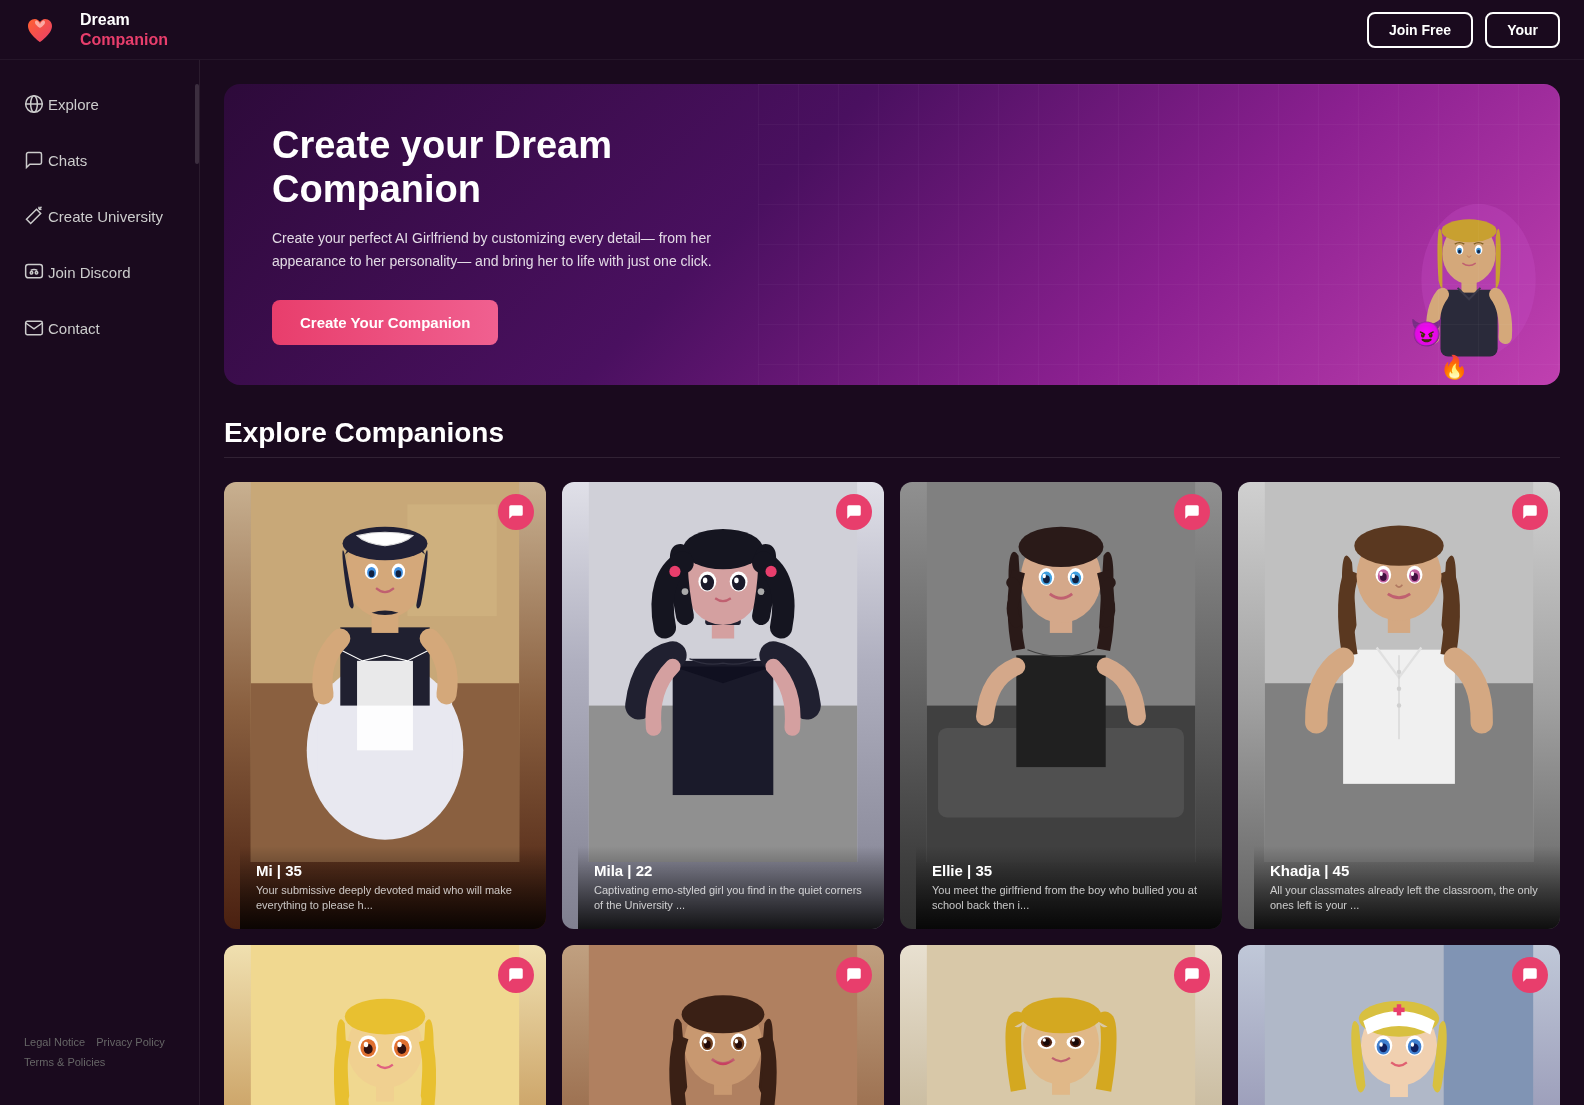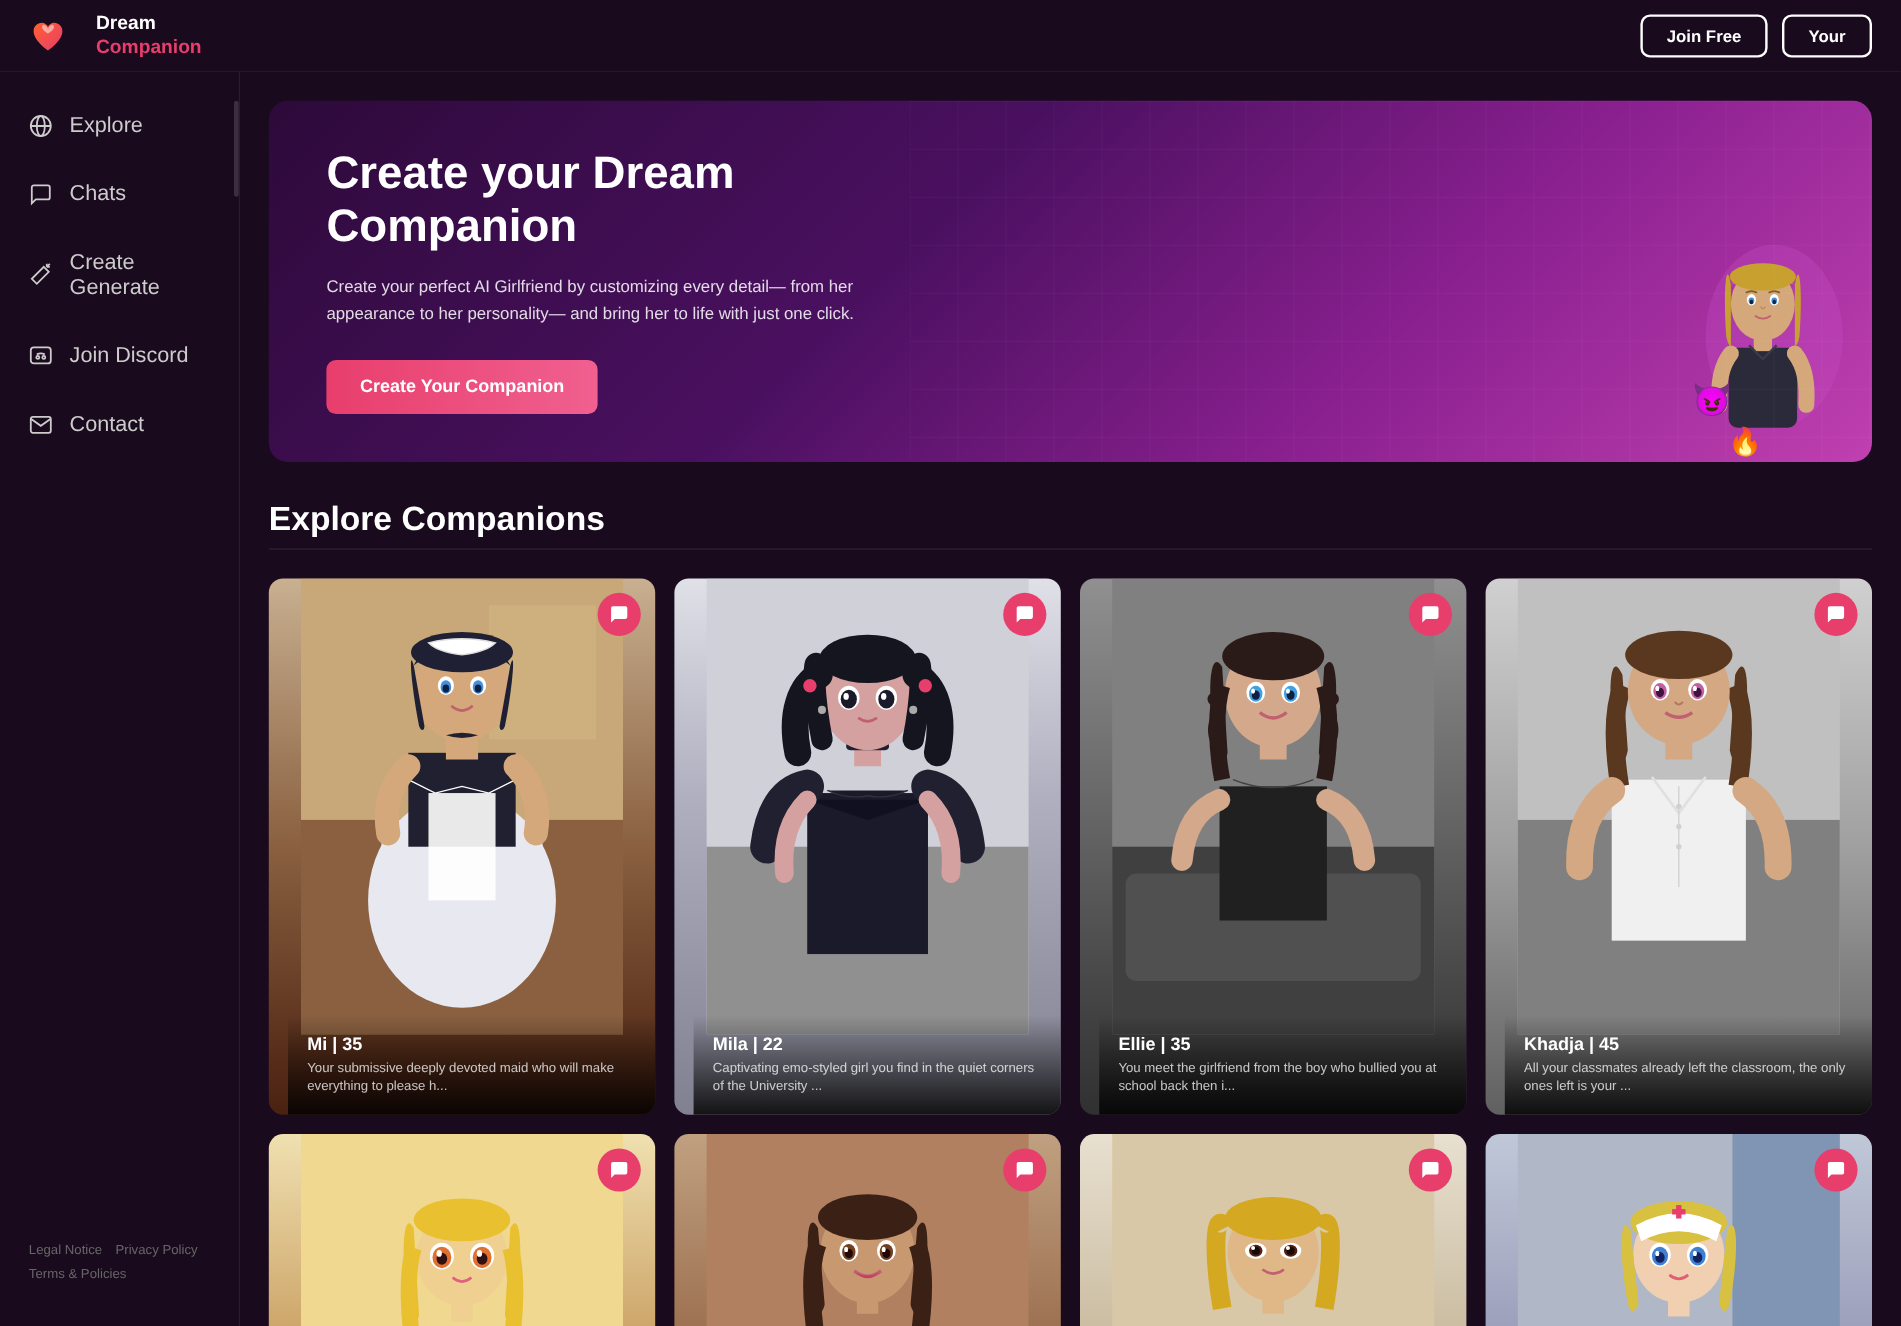--- a/index.html
+++ b/index.html
@@ -91,24 +91,24 @@
       flex-direction: column;
       padding: 16px 0;
       overflow-y: auto;
     }
     .sidebar-nav {
       flex: 1;
     }
     .sidebar-item {
       display: flex;
       align-items: center;
-      gap: 14px;
+      gap: 4px;
       padding: 18px 24px;
       color: #ccc;
-      font-size: 18px;
+      font-size: 15px;
       font-weight: 500;
       cursor: pointer;
       transition: background 0.15s;
     }
     .sidebar-item svg {
       width: 20px;
       height: 20px;
       fill: none;
       stroke: currentColor;
       stroke-width: 1.8;
@@ -368,21 +368,21 @@
       </div>
 
 
       <div class="sidebar-item">
         <svg viewBox="0 0 24 24">
           <path d="M15 4l5 5L8 21l-5-5z"></path>
           <line x1="18" y1="1" x2="18" y2="4"></line>
           <line x1="21" y1="4" x2="18" y2="4"></line>
           <line x1="21" y1="1" x2="18" y2="4"></line>
         </svg>
-        <span>Create Generate</span>
+        <span>Create University</span>
       </div>
 
       <div class="sidebar-item">
         <svg viewBox="0 0 24 24">
           <rect x="2" y="3" width="20" height="16" rx="3"></rect>
           <path d="M8 10 Q12 8 16 10"></path>
           <circle cx="9" cy="13" r="1.5"></circle>
           <circle cx="15" cy="13" r="1.5"></circle>
         </svg>
         <span>Join Discord</span>

